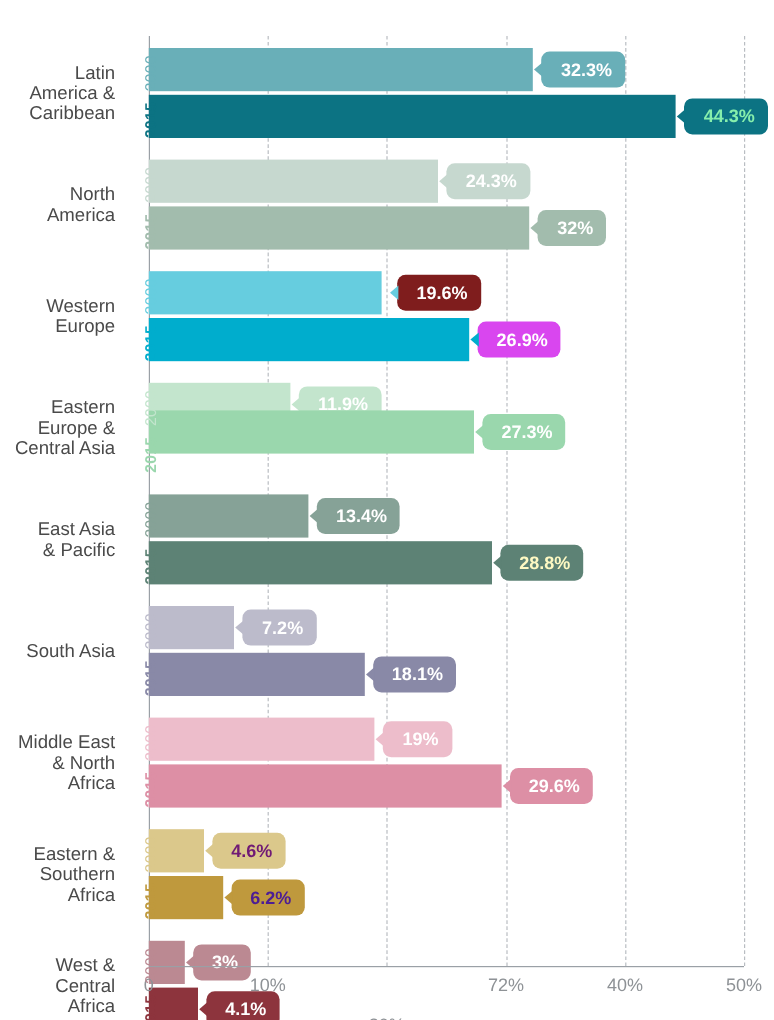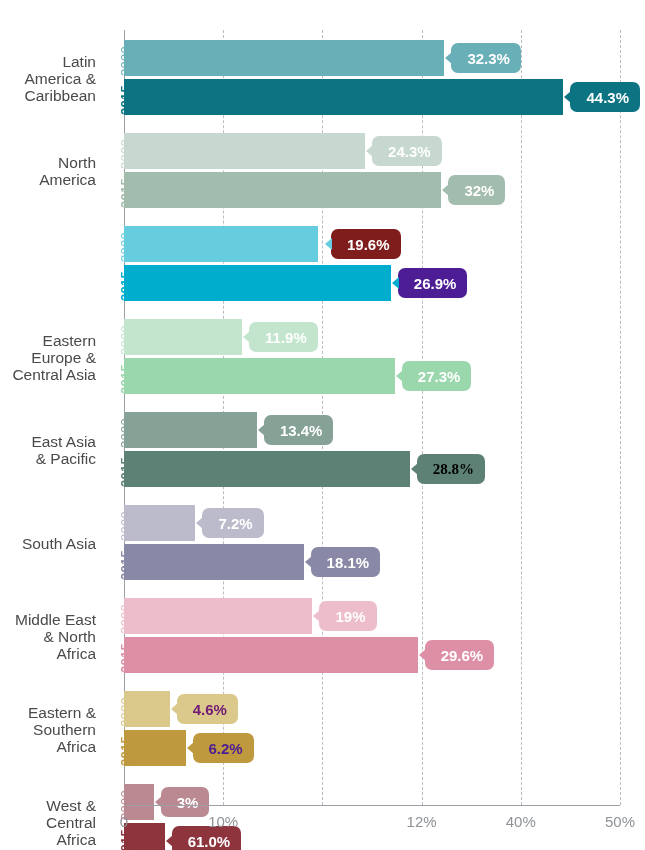--- a/index.html
+++ b/index.html
@@ -165,21 +165,21 @@
     <div id="groups">
         <div class="row" style="top: 10px;">
           <div class="bar" style="width: 320.416px; background: rgb(105, 175, 184);"></div>
           <div class="callout" style="left: 327.416px; background: rgb(105, 175, 184); color: rgb(105, 175, 184); justify-content: center;">
             <span class="val" style="color: rgb(255, 255, 255);">32.3%</span>
           </div>
         </div>
         <div class="row" style="top: 49px;">
           <div class="bar" style="width: 439.456px; background: rgb(12, 115, 131);"></div>
           <div class="callout" style="left: 446.456px; background: rgb(12, 115, 131); color: rgb(12, 115, 131);">
-            <span class="val" style="color: #ffffff;">44.3%</span>
+            <span class="val" style="color: #86efac;">44.3%</span>
           </div>
         </div>
         <div class="row" style="top: 103px;">
           <div class="bar" style="width: 241.056px; background: rgb(198, 216, 207);"></div>
           <div class="callout" style="left: 248.056px; background: rgb(198, 216, 207); color: rgb(198, 216, 207);">
             <span class="val" style="color: rgb(255, 255, 255);">24.3%</span>
           </div>
         </div>
         <div class="row" style="top: 142px;">
           <div class="bar" style="width: 317.44px; background: rgb(162, 188, 173);"></div>
@@ -188,46 +188,46 @@
           </div>
         </div>
         <div class="row" style="top: 196px;">
           <div class="bar" style="width: 194.432px; background: rgb(102, 205, 223);"></div>
           <div class="callout" style="left: 207px; background: #7f1d1d; color: rgb(102, 205, 223);">
             <span class="val" style="color: rgb(255, 255, 255);">19.6%</span>
           </div>
         </div>
         <div class="row" style="top: 235px;">
           <div class="bar" style="width: 266.848px; background: rgb(0, 173, 205);"></div>
-          <div class="callout" style="left: 273.848px; background: #4c1d95; color: rgb(0, 173, 205);">
+          <div class="callout" style="left: 273.848px; background: #d946ef; color: rgb(0, 173, 205);">
             <span class="val" style="color: rgb(255, 255, 255);">26.9%</span>
           </div>
         </div>
         <div class="row" style="top: 289px;">
           <div class="bar" style="width: 118.048px; background: rgb(195, 229, 205);"></div>
           <div class="callout" style="left: 125.048px; background: rgb(195, 229, 205); color: rgb(195, 229, 205);">
             <span class="val" style="color: rgb(255, 255, 255);">11.9%</span>
           </div>
         </div>
-        <div class="row" style="top: 328px;">
+        <div class="row" style="top: 312px;">
           <div class="bar" style="width: 270.816px; background: rgb(154, 215, 173);"></div>
           <div class="callout" style="left: 277.816px; background: rgb(154, 215, 173); color: rgb(154, 215, 173);">
             <span class="val" style="color: rgb(255, 255, 255);">27.3%</span>
           </div>
         </div>
         <div class="row" style="top: 382px;">
           <div class="bar" style="width: 132.928px; background: rgb(134, 162, 151);"></div>
           <div class="callout" style="left: 139.928px; background: rgb(134, 162, 151); color: rgb(134, 162, 151);">
             <span class="val" style="color: rgb(255, 255, 255);">13.4%</span>
           </div>
         </div>
         <div class="row" style="top: 421px;">
           <div class="bar" style="width: 285.696px; background: rgb(93, 130, 117);"></div>
           <div class="callout" style="left: 292.696px; background: rgb(93, 130, 117); color: rgb(93, 130, 117);">
-            <span class="val" style="color: #000000; font-family: Liberation Serif, serif;">28.8%</span>
+            <span class="val" style="color: #fef9c3;">28.8%</span>
           </div>
         </div>
         <div class="row" style="top: 475px; text-align: center;">
           <div class="bar" style="width: 71.424px; background: rgb(188, 187, 203);"></div>
           <div class="callout" style="left: 78.424px; background: rgb(188, 187, 203); color: rgb(188, 187, 203);">
             <span class="val" style="color: rgb(255, 255, 255);">7.2%</span>
           </div>
         </div>
         <div class="row" style="top: 514px;">
           <div class="bar" style="width: 179.552px; background: rgb(137, 137, 167);"></div>
@@ -261,30 +261,30 @@
         </div>
         <div class="row" style="top: 754px;">
           <div class="bar" style="width: 29.76px; background: rgb(187, 137, 146);"></div>
           <div class="callout" style="left: 36.76px; background: rgb(187, 137, 146); color: rgb(187, 137, 146);">
             <span class="val" style="color: rgb(255, 255, 255);">3%</span>
           </div>
         </div>
         <div class="row" style="top: 793px;">
           <div class="bar" style="width: 40.672px; background: rgb(141, 52, 61);"></div>
           <div class="callout" style="left: 47.672px; background: rgb(141, 52, 61); color: rgb(141, 52, 61);">
-            <span class="val" style="color: rgb(255, 255, 255);">61.0%</span>
+            <span class="val" style="color: rgb(255, 255, 255);">4.1%</span>
           </div>
         </div>
       </div>
     <div class="axis-line" style="top:775px;"></div>
     <div id="xticks">
         <div class="xtick" style="left: 0px; top: 783px;">0</div>
         <div class="xtick" style="left: 99.2px; top: 783px;">10%</div>
         <div class="xtick" style="left: 198.4px; top: 816px;">20%</div>
-        <div class="xtick" style="left: 297.6px; top: 783px;">12%</div>
+        <div class="xtick" style="left: 297.6px; top: 783px;">72%</div>
         <div class="xtick" style="left: 396.8px; top: 783px;">40%</div>
         <div class="xtick" style="left: 496px; top: 783px;">50%</div>
       </div>
   </div>
 
   <div class="year-col" id="year-col">
       <div class="year-label" style="color: rgb(105, 175, 184); left: 14px; top: 46px;">2000</div>
       <div class="year-label y2015" style="color: rgb(12, 115, 131); left: 14px; top: 85px;">2015</div>
       <div class="year-label" style="color: rgb(198, 216, 207); left: 14px; top: 139px;">2000</div>
       <div class="year-label y2015" style="color: rgb(162, 188, 173); left: 14px; top: 178px;">2015</div>
@@ -307,20 +307,24 @@
   <div class="label-col" id="label-col">
       <div class="cat-label" style="top: 47.5px; color: rgb(74, 74, 74);">
         <div>Latin</div>
         <div>America &amp;</div>
         <div>Caribbean</div>
       </div>
       <div class="cat-label" style="top: 140.5px; color: rgb(74, 74, 74);">
         <div>North</div>
         <div>America</div>
       </div>
+      <div class="cat-label" style="top: 233.5px; color: rgb(74, 74, 74);">
+        <div>Western</div>
+        <div>Europe</div>
+      </div>
       <div class="cat-label" style="top: 326.5px; color: rgb(74, 74, 74); text-align: right;">
         <div>Eastern</div>
         <div>Europe &amp;</div>
         <div>Central Asia</div>
       </div>
       <div class="cat-label" style="top: 419.5px; color: rgb(74, 74, 74);">
         <div>East Asia</div>
         <div>&amp; Pacific</div>
       </div>
       <div class="cat-label" style="top: 512.5px; color: rgb(74, 74, 74);">

